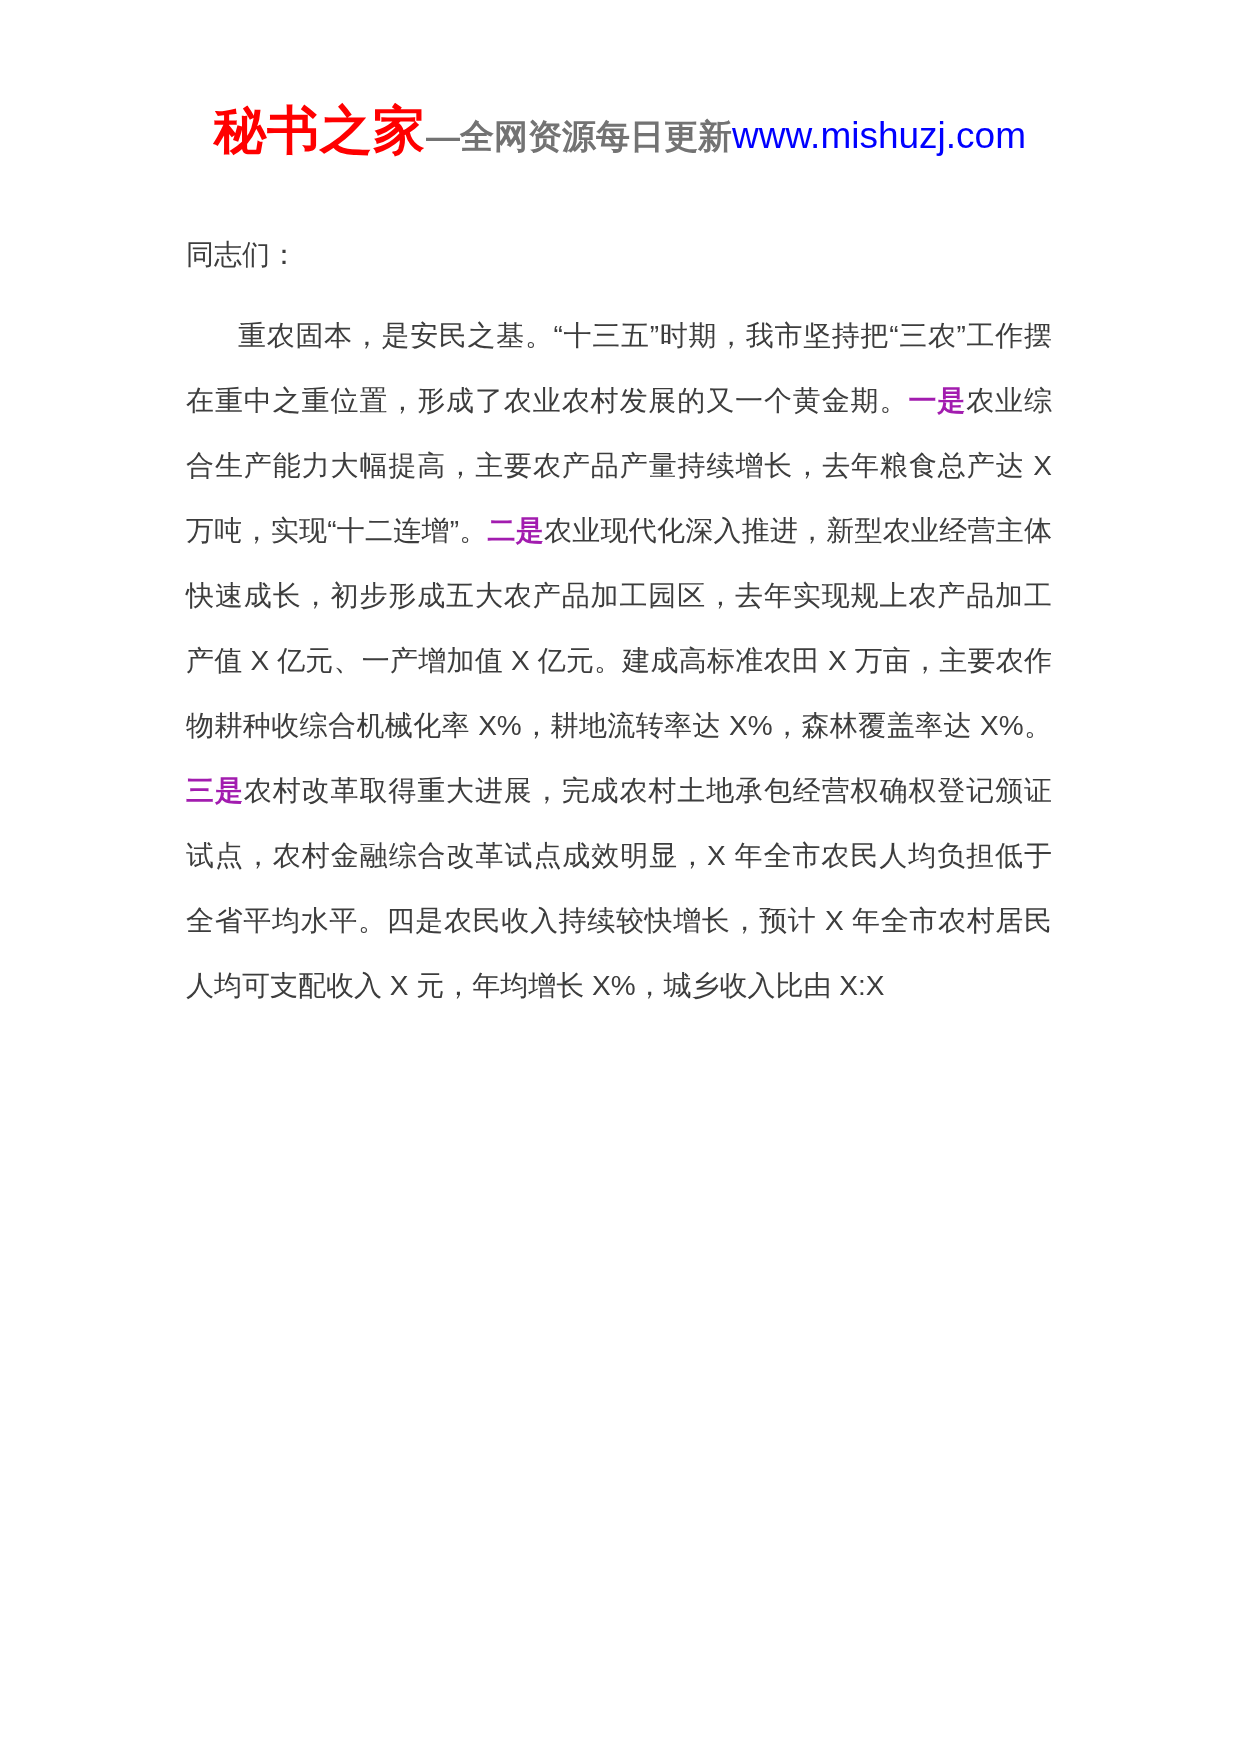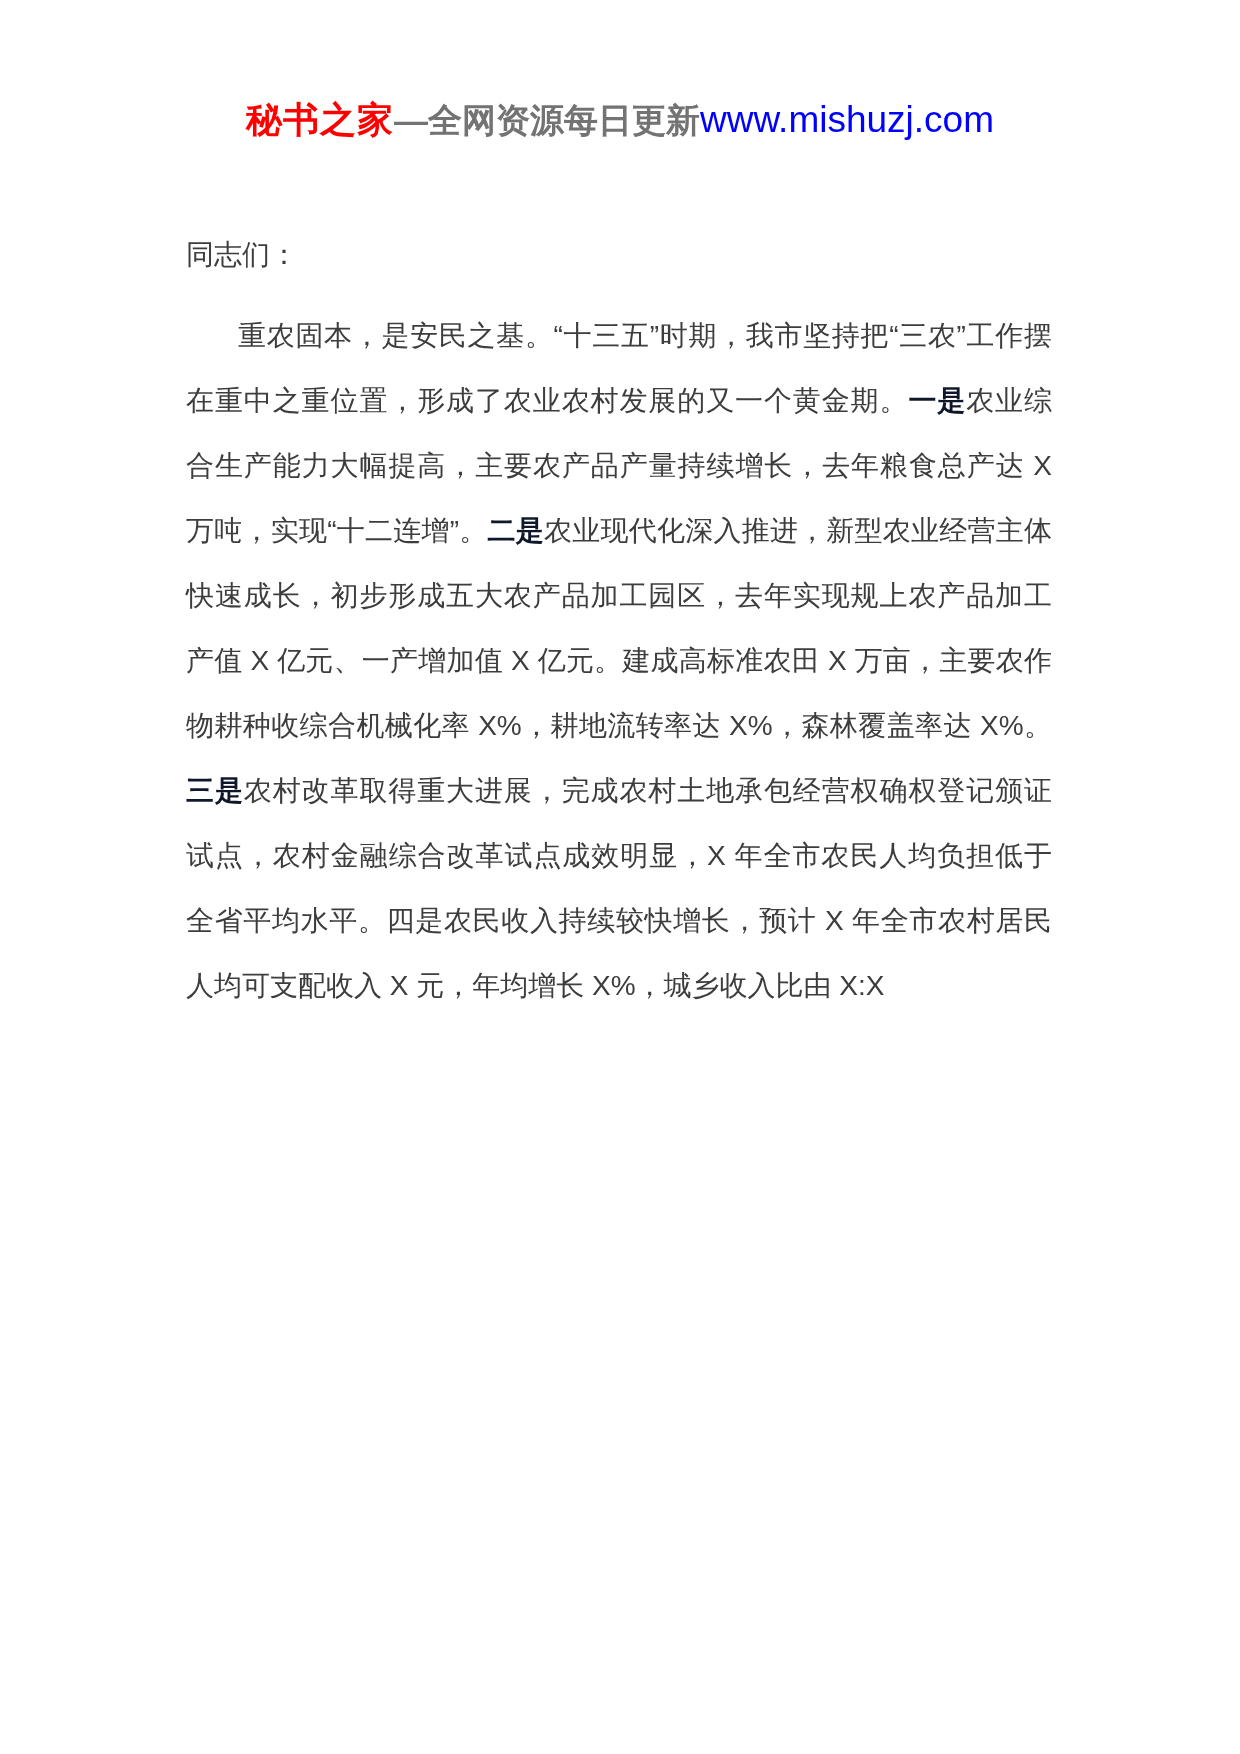--- a/index.html
+++ b/index.html
@@ -14,21 +14,21 @@
   }
   .site-header {
     position: absolute;
     top: 96px;
     left: 0;
     width: 100%;
     text-align: center;
     white-space: nowrap;
   }
   .site-header .site-name {
-    font-size: 36px;
+    font-size: 52px;
     font-weight: 700;
     color: #ff0000;
     letter-spacing: 1px;
     vertical-align: baseline;
   }
   .site-header .site-tagline {
     font-size: 34px;
     font-weight: 700;
     color: #737373;
     vertical-align: baseline;
@@ -45,21 +45,21 @@
     left: 186px;
     width: 866px;
     color: #3d3d3d;
     font-size: 28px;
     line-height: 65px;
     text-align: justify;
     text-justify: inter-ideograph;
   }
   .content p { margin: 0 0 16px 0; }
   .content p.indent { text-indent: 52px; }
-  .content .bold { font-weight: 700; color: #0f172a; }
+  .content .bold { font-weight: 700; color: #a21caf; }
 </style>
 </head>
 <body>
 
 <div class="page">
 
   <div class="site-header">
     <span class="site-name">秘书之家</span><span class="site-tagline">—全网资源每日更新</span><a class="site-url" href="#">www.mishuzj.com</a>
   </div>
 

